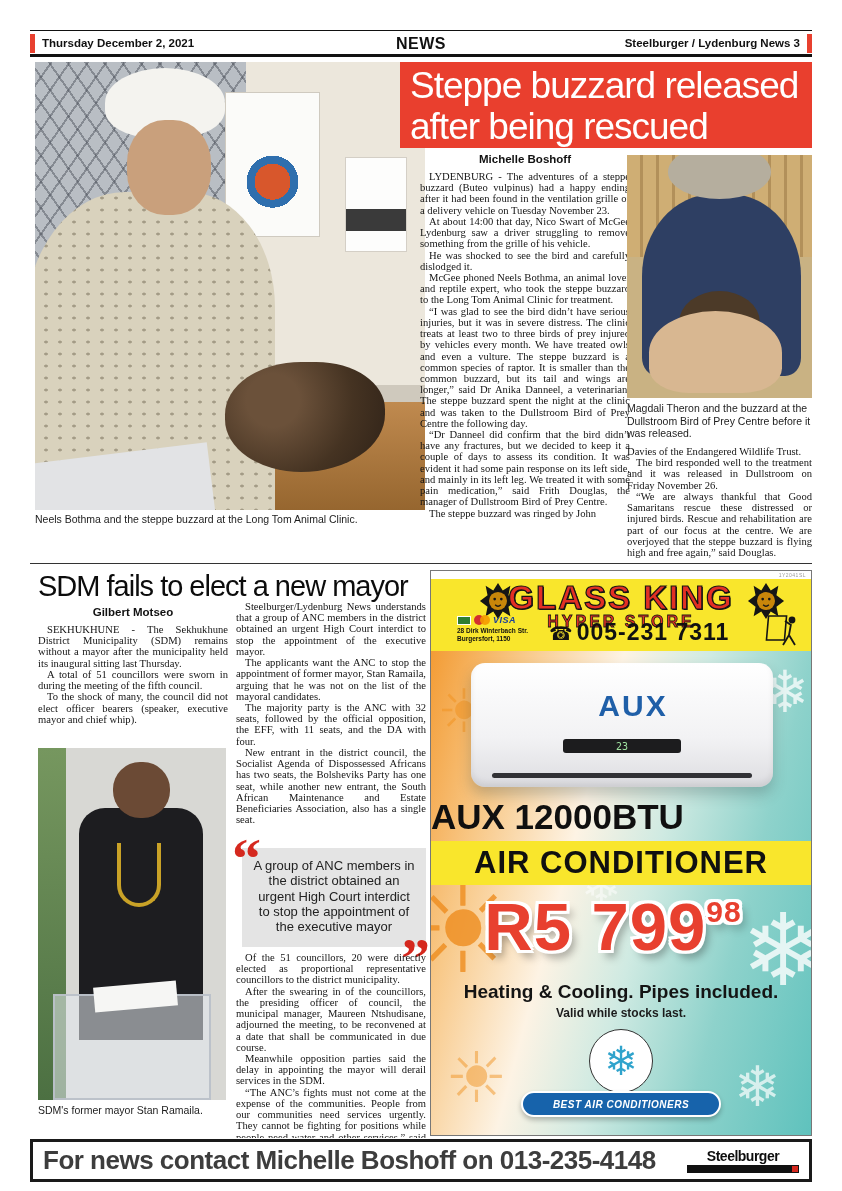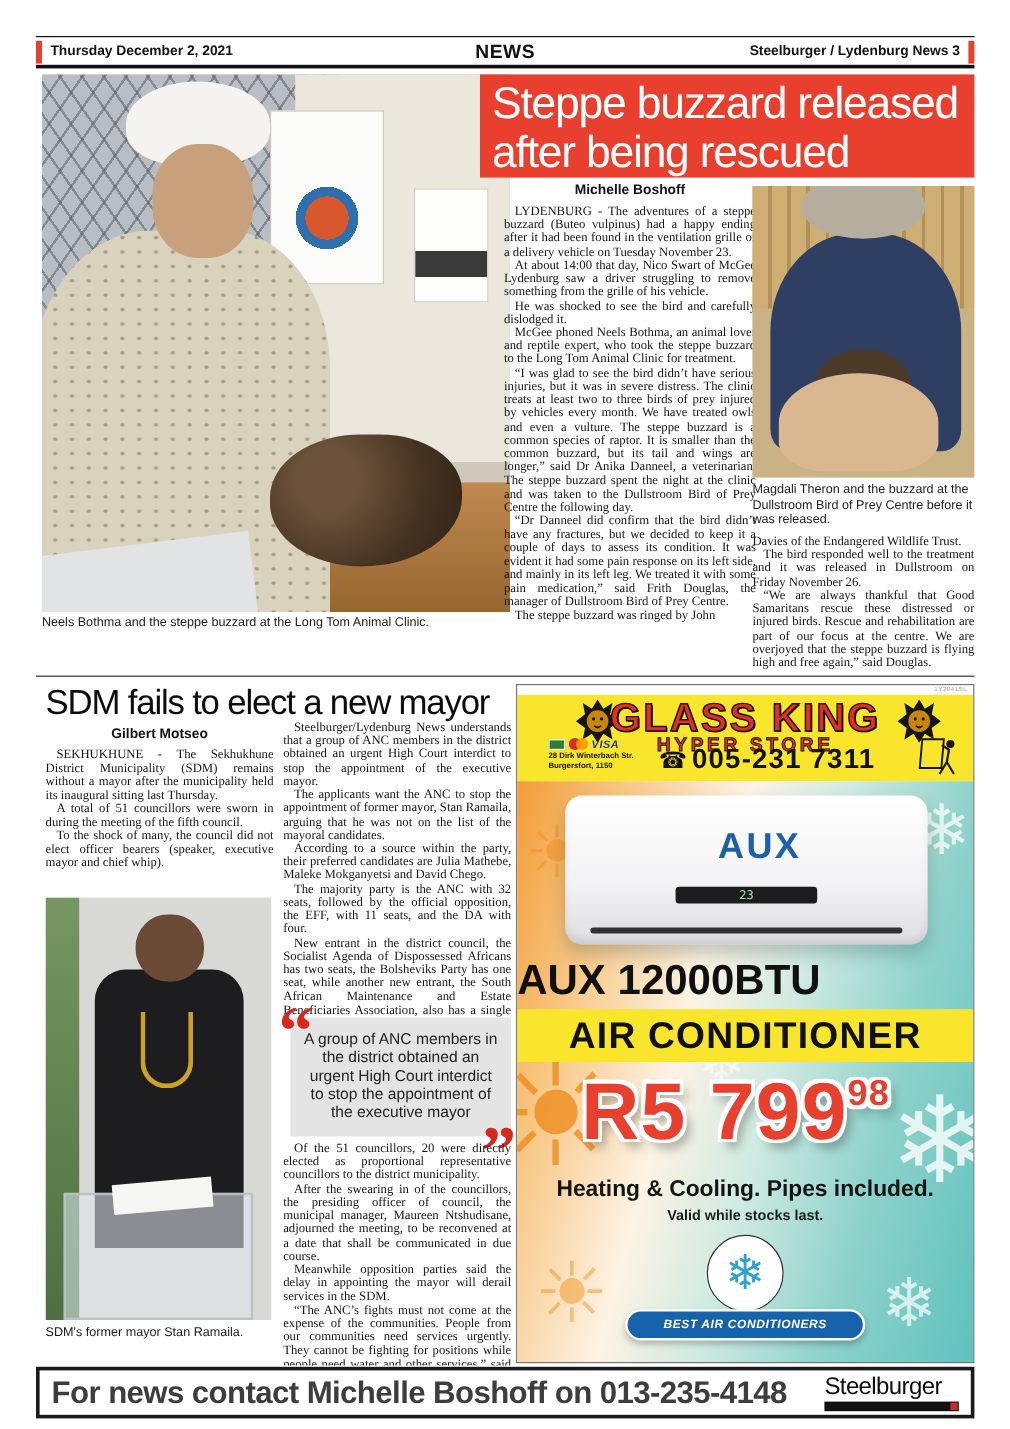--- a/index.html
+++ b/index.html
@@ -144,22 +144,22 @@
              background:#1763ab; border:2px solid #fff; border-radius:14px; z-index:2;
              display:flex; align-items:center; justify-content:center; font-size:10px; font-weight:800;
              font-style:italic; color:#fff; letter-spacing:.5px; box-shadow:0 3px 5px rgba(0,0,0,.25); }
 
   
   .footer { position:absolute; left:30px; top:1139px; width:782px; height:43px; border:3px solid #1a1a1a;
             background:#fff; display:flex; align-items:center; justify-content:space-between; padding:0 10px; }
   .footer-text { font-family:"Liberation Sans","DejaVu Sans",sans-serif; font-size:26px; font-weight:800;
                  color:#3d3d3d; letter-spacing:-.5px; white-space:nowrap; }
   .sb-logo { width:112px; text-align:left; }
-  .sb-name { font-family:"Liberation Sans","DejaVu Sans",sans-serif; font-size:20px; font-weight:400;
-             letter-spacing:-.5px; color:#0d0d0d; line-height:1; }
+  .sb-name { font-family:"Liberation Sans","DejaVu Sans",sans-serif; font-size:14px; font-weight:700;
+             letter-spacing:-.5px; color:#0d0d0d; line-height:1;text-align:center; }
   .sb-bar { position:relative; margin-top:2px; width:112px; height:8px; background:#111; }
   .sb-red { position:absolute; right:1px; top:1px; width:6px; height:6px; background:#d5281e; }
 </style>
 </head>
 <body>
 
 <div class="page">
 
   <div class="masthead sans">
     <div class="tick tick-l"></div>
@@ -226,21 +226,20 @@
     <div class="head3"></div>
     <div class="chain"></div>
     <div class="podium"></div>
     <div class="paper"></div>
   </div>
   <div class="caption" style="left:38px; top:1104px; width:300px;">SDM's former mayor Stan Ramaila.</div>
 
   <div class="colbody a2c2a">
       <p>Steelburger/Lydenburg News understands that a group of ANC members in the district obtained an urgent High Court interdict to stop the appointment of the executive mayor.</p>
       <p>The applicants want the ANC to stop the appointment of former mayor, Stan Ramaila, arguing that he was not on the list of the mayoral candidates.</p>
-      <p>According to a source within the party, their preferred candidates are Julia Mathebe, Maleke Mokganyetsi and David Chego.</p>
       <p>The majority party is the ANC with 32 seats, followed by the official opposition, the EFF, with 11 seats, and the DA with four.</p>
       <p>New entrant in the district council, the Socialist Agenda of Dispossessed Africans has two seats, the Bolsheviks Party has one seat, while another new entrant, the South African Maintenance and Estate Beneficiaries Association, also has a single seat.</p>
     </div>
 
   <div class="pullquote">
     <span class="qmark q-open">“</span>
     <span>A group of ANC members in the district obtained an urgent High Court interdict to stop the appointment of the executive mayor</span>
     <span class="qmark q-close">”</span>
   </div>
 

